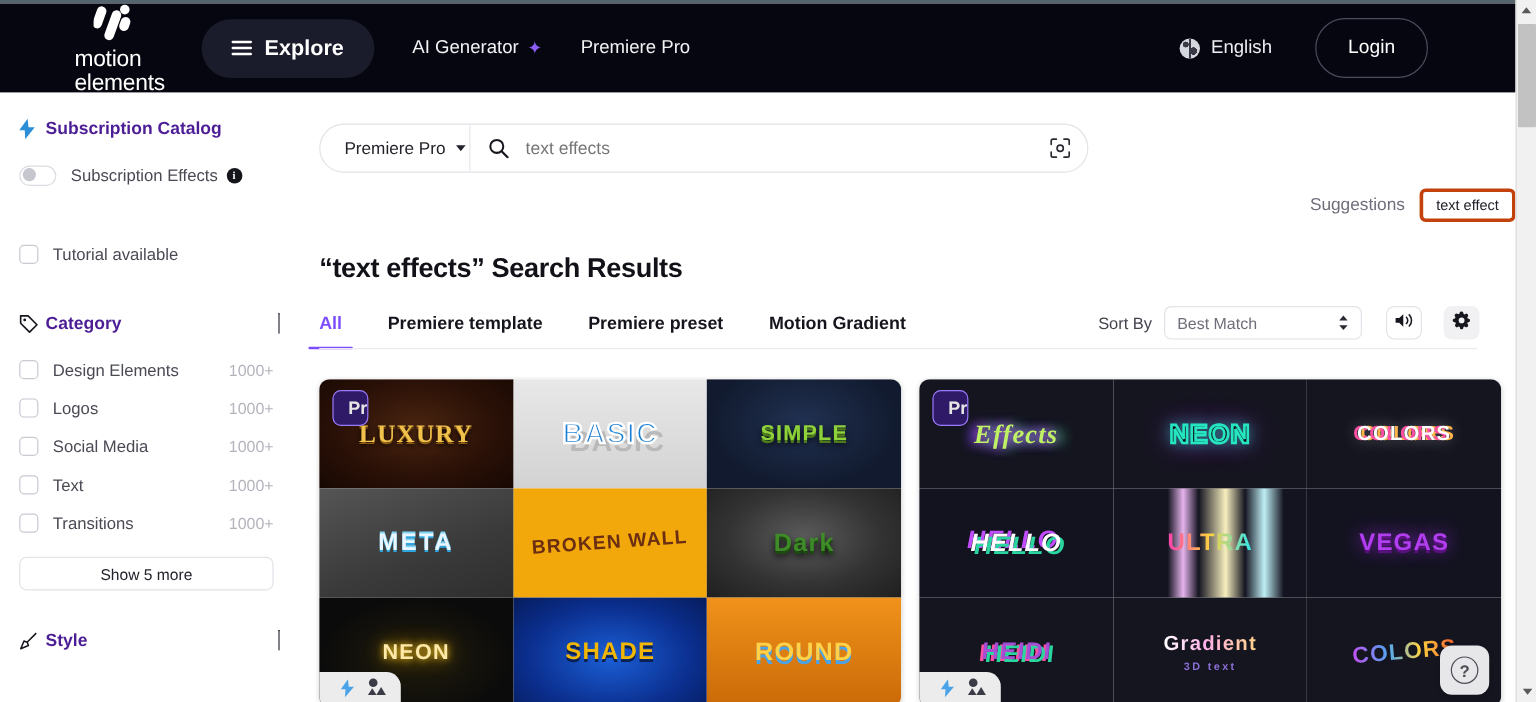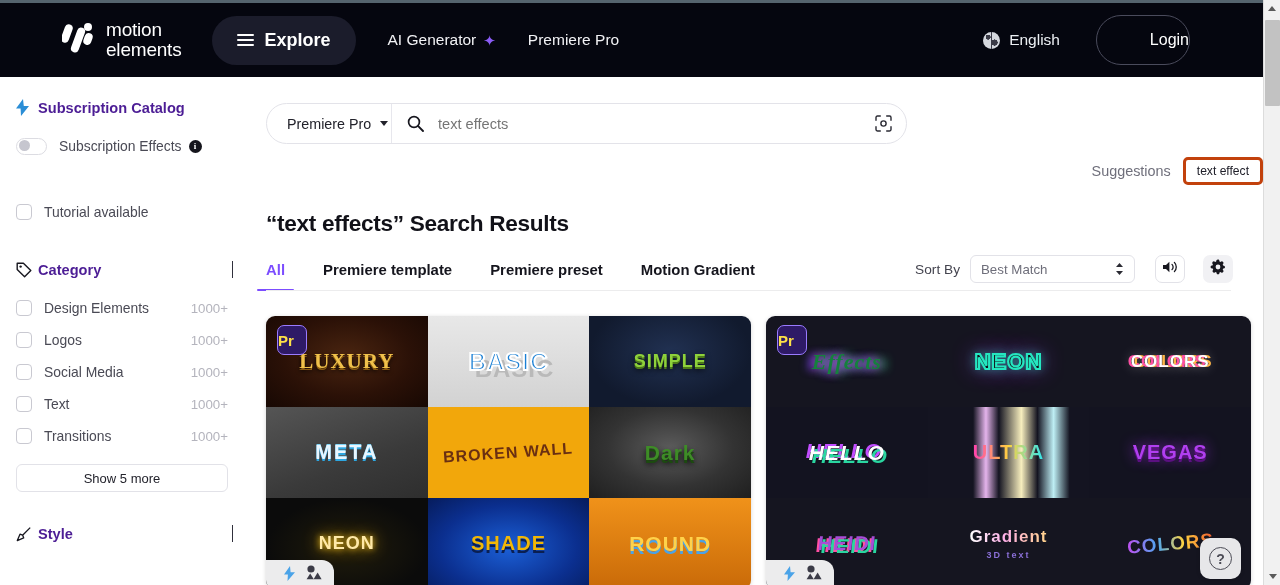--- a/index.html
+++ b/index.html
@@ -15,21 +15,21 @@
   .top-hairline { height: 3px; background: #55646e; width: 1263px; }
 
   
   .header {
     position: absolute; top: 3px; left: 0;
     width: 1263px; height: 74px;
     background: #05060f;
     display: flex; align-items: center;
     z-index: 40;
   }
-  .logo { display: flex; align-items: center; margin-left: 62px; }
+  .logo { display: flex; align-items: center; margin-left: 62px; flex-direction: column; }
   .logo-mark { width: 36px; height: 40px; position: relative; margin-right: 8px; }
   .logo-text {
     color: #fff; font-size: 19px; line-height: 18px;
     font-weight: 500; letter-spacing: -0.2px;
   }
   .logo-text div:first-child { margin-bottom: 2px; }
 
   .explore-btn {
     margin-left: 30px;
     height: 49px; padding: 0 25px;
@@ -59,21 +59,21 @@
     background:
       radial-gradient(circle at 30% 30%, #3a3a46 0 2.4px, transparent 2.6px),
       radial-gradient(circle at 68% 62%, #3a3a46 0 3px, transparent 3.2px),
       linear-gradient(90deg, transparent 46%, #3a3a46 46%, #3a3a46 54%, transparent 54%);
   }
   .login-btn {
     margin-left: 36px;
     width: 94px; height: 50px;
     border: 1px solid #4a4b5c; border-radius: 25px;
     color: #fff; font-size: 16px;
-    display: flex; align-items: center; justify-content: flex-end;
+    display: flex; align-items: center; justify-content: center;
     cursor: pointer;
   }
 
   
   .body-wrap { position: absolute; top: 77px; left: 0; width: 1263px; height: 508px; display: flex; }
 
   
   .sidebar {
     width: 250px; flex: none;
     padding: 22px 0 0 16px;
@@ -193,22 +193,22 @@
     cursor: pointer;
   }
   .grid9 { display: grid; grid-template-columns: repeat(3,1fr); grid-template-rows: repeat(3,1fr); width:100%; height:100%; }
   .cell { position: relative; display: flex; align-items: center; justify-content: center; overflow: hidden; }
   .cell span { font-weight: 800; letter-spacing: 1px; white-space: nowrap; }
 
   .pr-badge {
     position: absolute; top: 9px; left: 11px; z-index: 5;
     width: 30px; height: 30px; border-radius: 7px;
     background: #2e1a66; border: 1.6px solid #9a7bff;
-    color: #fde047; font-size: 15px; font-weight: 700;
-    display: flex; align-items: center; justify-content: flex-start;
+    color: #e5e5e5; font-size: 15px; font-weight: 700;
+    display: flex; align-items: center; justify-content: flex-end;
     font-family: "Liberation Sans", sans-serif;
   }
   .card-badges {
     position: absolute; left: 0; bottom: 0; z-index: 6;
     background: #ececed; border-top-right-radius: 12px;
     height: 29px; padding: 0 12px 0 18px;
     display: flex; align-items: center; gap: 11px;
   }
   .bolt { color: #4aa3e8; font-size: 15px; line-height: 1; }
 
@@ -228,21 +228,21 @@
   .c-neon { background: radial-gradient(ellipse at 50% 55%, #201c0b 0%, #0b0b0b 70%); }
   .c-neon span { color:#ffe9a8; font-size:18px; text-shadow: 0 0 6px #f5c522, 0 0 16px #d79b05; }
   .c-shade { background: radial-gradient(ellipse at 50% 55%, #1b5fd6 0%, #0b2f8f 60%, #061c5c 100%); }
   .c-shade span { color:#f2b705; font-size:20px; text-shadow: 0 3px 0 #0a1f52; }
   .c-round { background: linear-gradient(180deg,#f0921a,#c96a08); }
   .c-round span { color:#ffd24a; font-size:21px; text-shadow: 0 3px 0 #4aa3e8; }
 
   
   .dk { background: #151520; }
   .dk2 { background: #131320; }
-  .c-effects span { font-size:22px; color:#15803d; font-style:italic; text-shadow: 0 0 10px #e23cf0, 6px 0 10px #38e08a, -5px 0 9px #6a4dff; font-family:"Liberation Serif",serif; }
+  .c-effects span { font-size:22px; color:#bef264; font-style:italic; text-shadow: 0 0 10px #e23cf0, 6px 0 10px #38e08a, -5px 0 9px #6a4dff; font-family:"Liberation Serif",serif; }
   .c-neon2 span { font-size:22px; color:#10101a; -webkit-text-stroke:2.2px #25e6c0; text-shadow: 0 0 12px #21d7b9, 0 0 22px #b12ae0; }
   .c-colors span { font-size:17px; color:#fff; text-shadow: -3px 0 0 #ff4fa3, 3px 0 0 #ffb648, 0 0 12px rgba(255,255,255,.5); }
   .c-hello span { font-size:21px; color:#fff; font-style:italic; text-shadow: 3px 3px 0 #2ad6a0, -3px -2px 0 #c24dff; }
   .c-ultra { background: linear-gradient(90deg,#141421 28%, rgba(180,40,200,.35) 36%, rgba(20,20,33,1) 44%, rgba(230,200,40,.3) 58%, rgba(20,20,33,1) 68%, rgba(40,200,220,.3) 78%, #141421 88%); }
   .c-ultra span { font-size:20px; color:#fff; background: linear-gradient(90deg,#ff3fb0,#ffd23f 50%,#2ee6f0); -webkit-background-clip:text; background-clip:text; -webkit-text-fill-color:transparent; text-shadow:none; }
   .c-vegas span { font-size:20px; color:#b13ff0; text-shadow: 0 3px 0 #5b1080, 0 0 14px #9b2ee0; }
   .c-heidi span { font-size:20px; color:#a64dd6; text-shadow: 3px 3px 0 #2ad6a0, -2px 2px 0 #ff4fa3; transform:skewX(-6deg); display:block; }
   .c-gradient { flex-direction: column; gap: 3px; }
   .c-gradient .g1 { font-size:17px; background: linear-gradient(90deg,#fff,#ffb0e8 45%,#ffd28a); -webkit-background-clip:text; background-clip:text; -webkit-text-fill-color:transparent; }
   .c-gradient .g2 { font-size:9px; color:#8a6fd6; letter-spacing:2px; }

